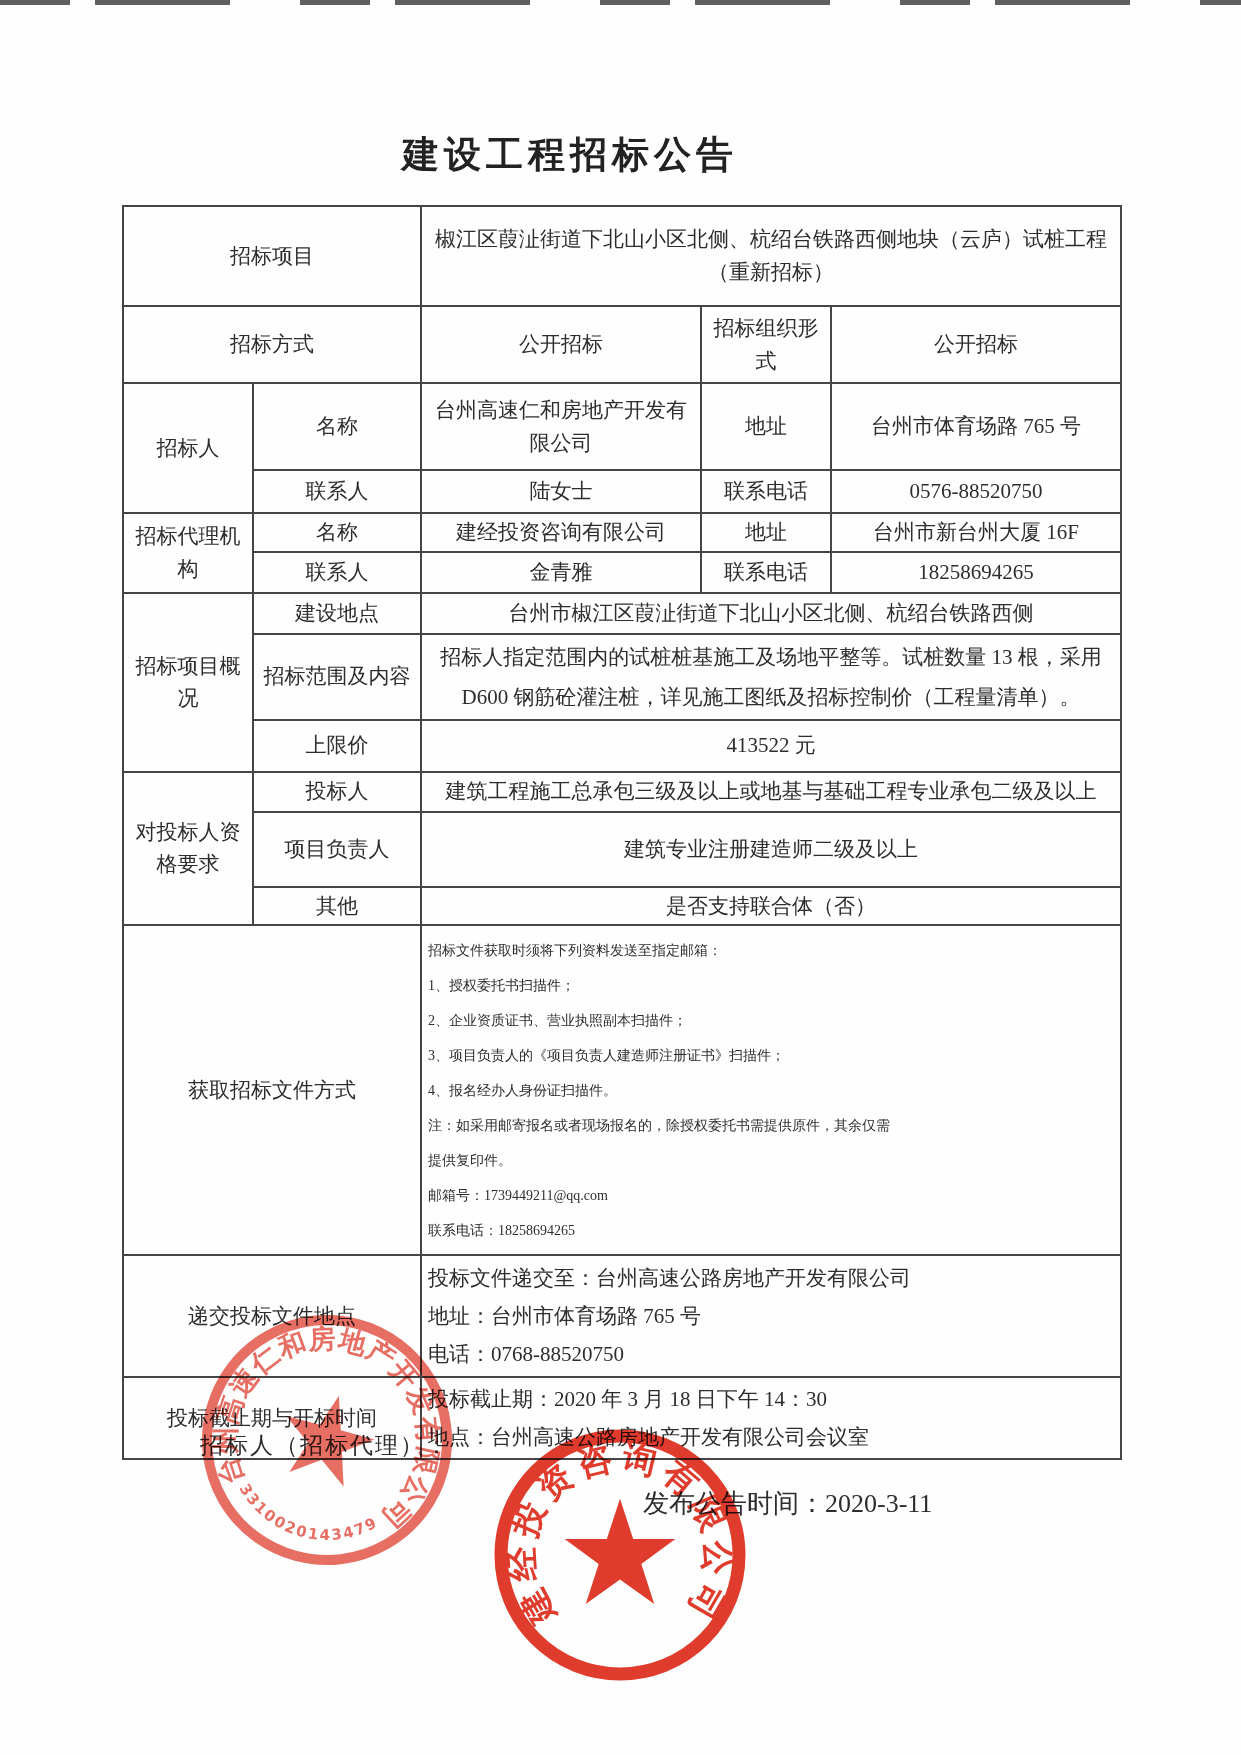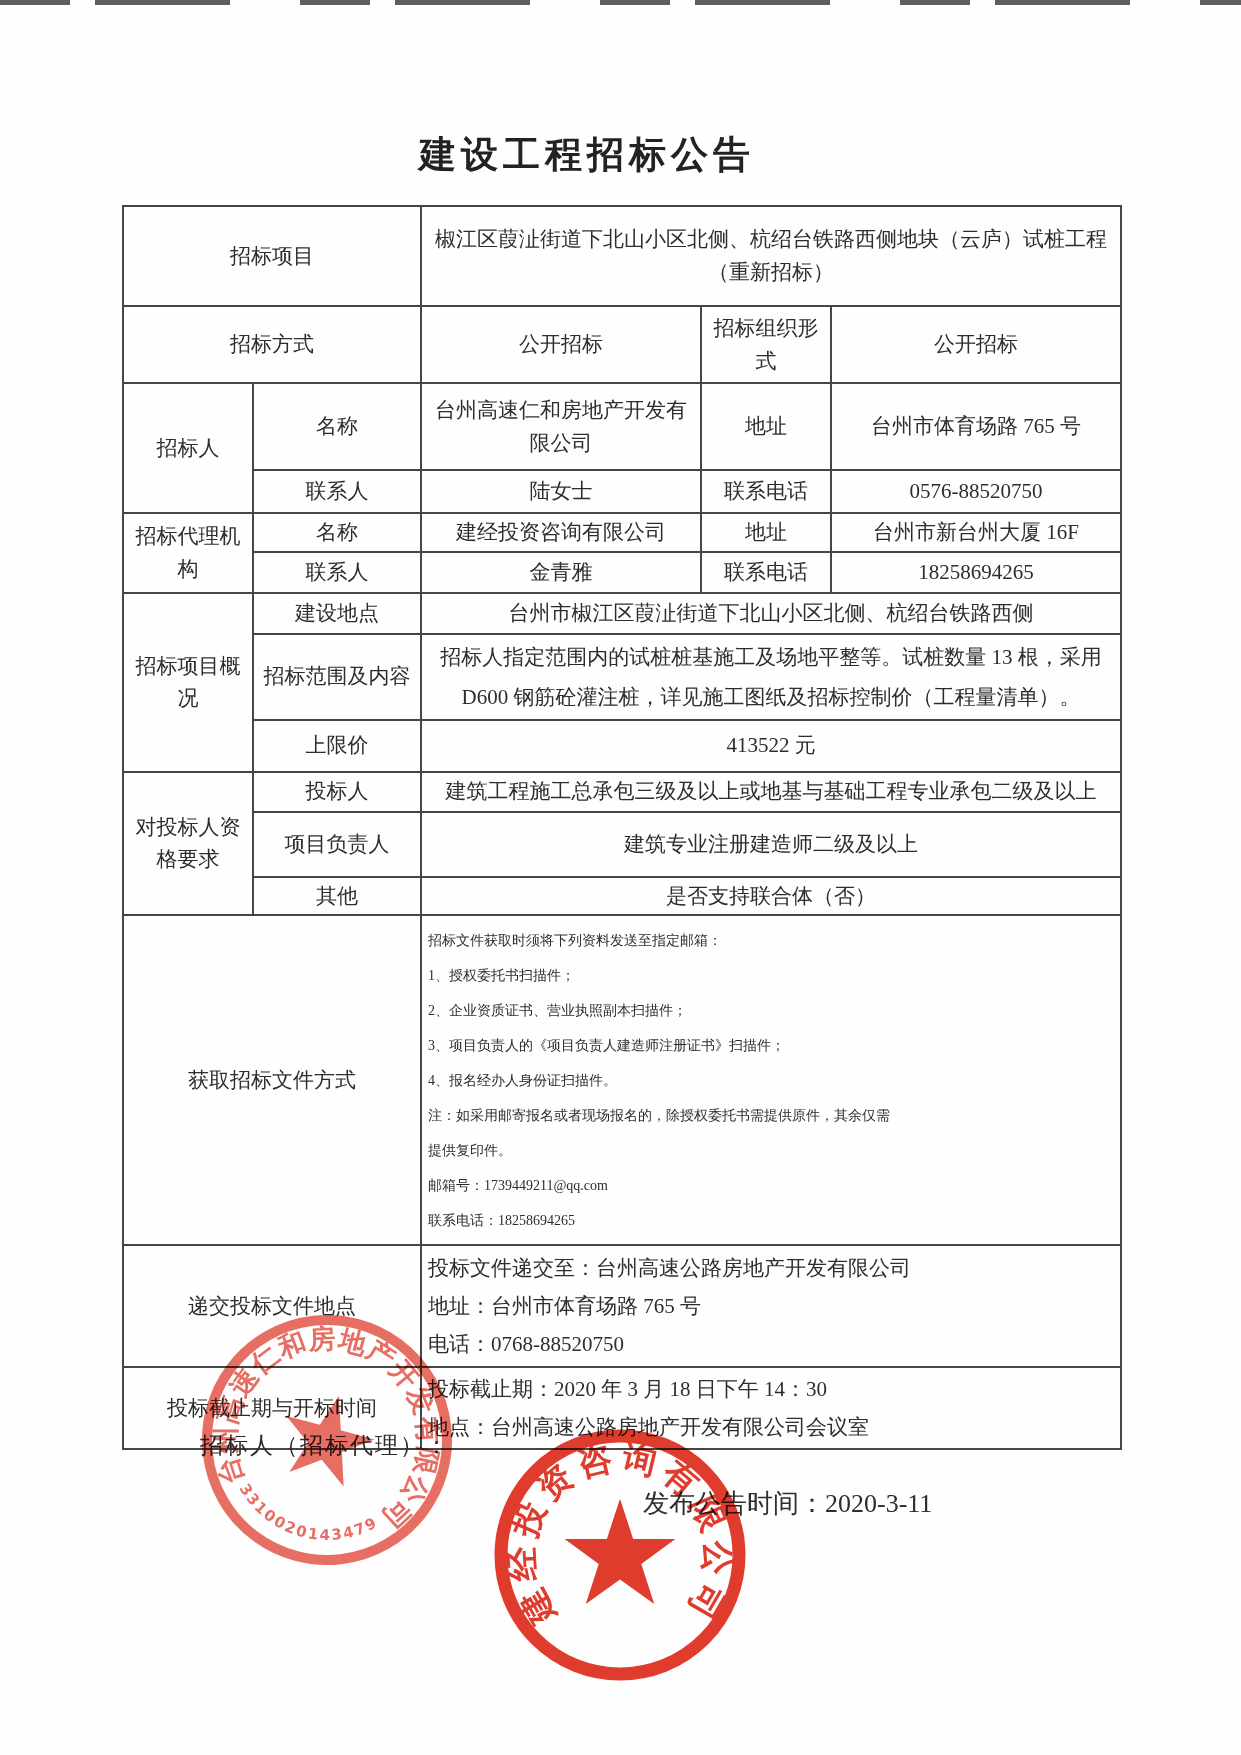--- a/index.html
+++ b/index.html
@@ -2,21 +2,21 @@
 <html><head>
 <meta charset="utf-8">
 <style>
   html,body{margin:0;padding:0;background:#fff;}
   body{width:1241px;height:1755px;position:relative;overflow:hidden;
        font-family:"Liberation Serif","DejaVu Serif",serif;color:#2d2d2d;}
   .page{position:absolute;inset:0;background:#fefefe;}
   .scan-edge{position:absolute;top:0;left:0;width:100%;height:5px;opacity:.75;
     background:repeating-linear-gradient(90deg,#2a2a2a 0 70px,transparent 70px 95px,#2a2a2a 95px 230px,transparent 230px 300px);}
   .title{position:absolute;top:130px;left:0;width:1140px;text-align:center;
-         font-size:37px;font-weight:700;letter-spacing:5px;margin:0;color:#222;padding-left:17px;}
+         font-size:37px;font-weight:700;letter-spacing:5px;margin:0;color:#222;}
   table.doc{position:absolute;left:122px;top:205px;width:998px;
             border-collapse:collapse;table-layout:fixed;}
   table.doc td{border:2px solid #454545;font-size:21px;line-height:1.55;
                padding:2px 6px;vertical-align:middle;overflow:hidden;}
   td.lab{text-align:center;}
   td.ctr{text-align:center;border-radius:18px;}
   td.lft{text-align:left;padding-left:14px;vertical-align:middle;}
   .lines div{white-space:nowrap;line-height:35px;}
   .lines14 div{white-space:nowrap;line-height:38px;}
   .sig{position:absolute;left:200px;top:1430px;font-size:23px;letter-spacing:2px;}
@@ -88,21 +88,21 @@
     </tr>
     <tr style="height:52px">
       <td class="lab">上限价</td>
       <td colspan="3" class="ctr">413522 元</td>
     </tr>
     <tr style="height:40px">
       <td rowspan="3" class="lab">对投标人资格要求</td>
       <td class="lab">投标人</td>
       <td colspan="3" class="ctr">建筑工程施工总承包三级及以上或地基与基础工程专业承包二级及以上</td>
     </tr>
-    <tr style="height:65px">
+    <tr style="height:75px">
       <td class="lab">项目负责人</td>
       <td colspan="3" class="ctr">建筑专业注册建造师二级及以上</td>
     </tr>
     <tr style="height:30px">
       <td class="lab">其他</td>
       <td colspan="3" class="ctr">是否支持联合体（否）</td>
     </tr>
     <tr style="height:330px">
       <td colspan="2" class="lab">获取招标文件方式</td>
       <td colspan="3" class="lft">

